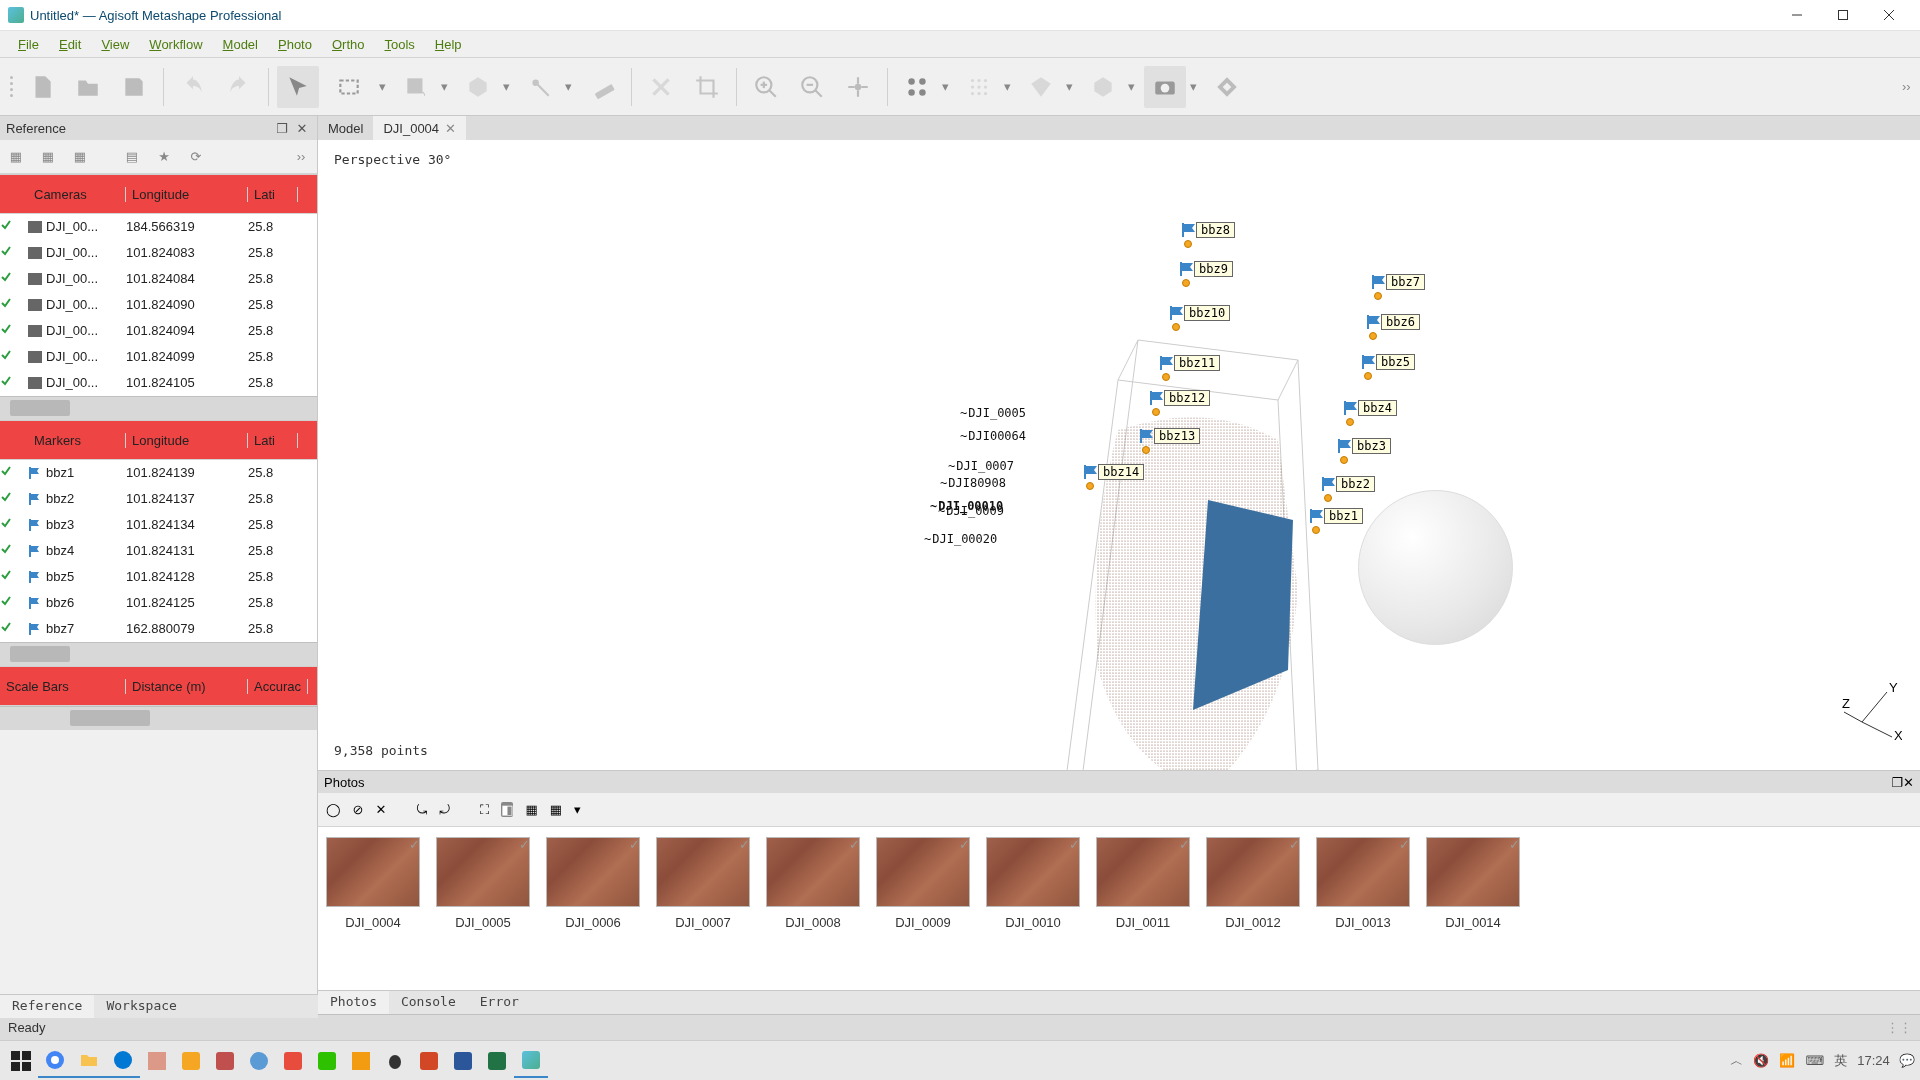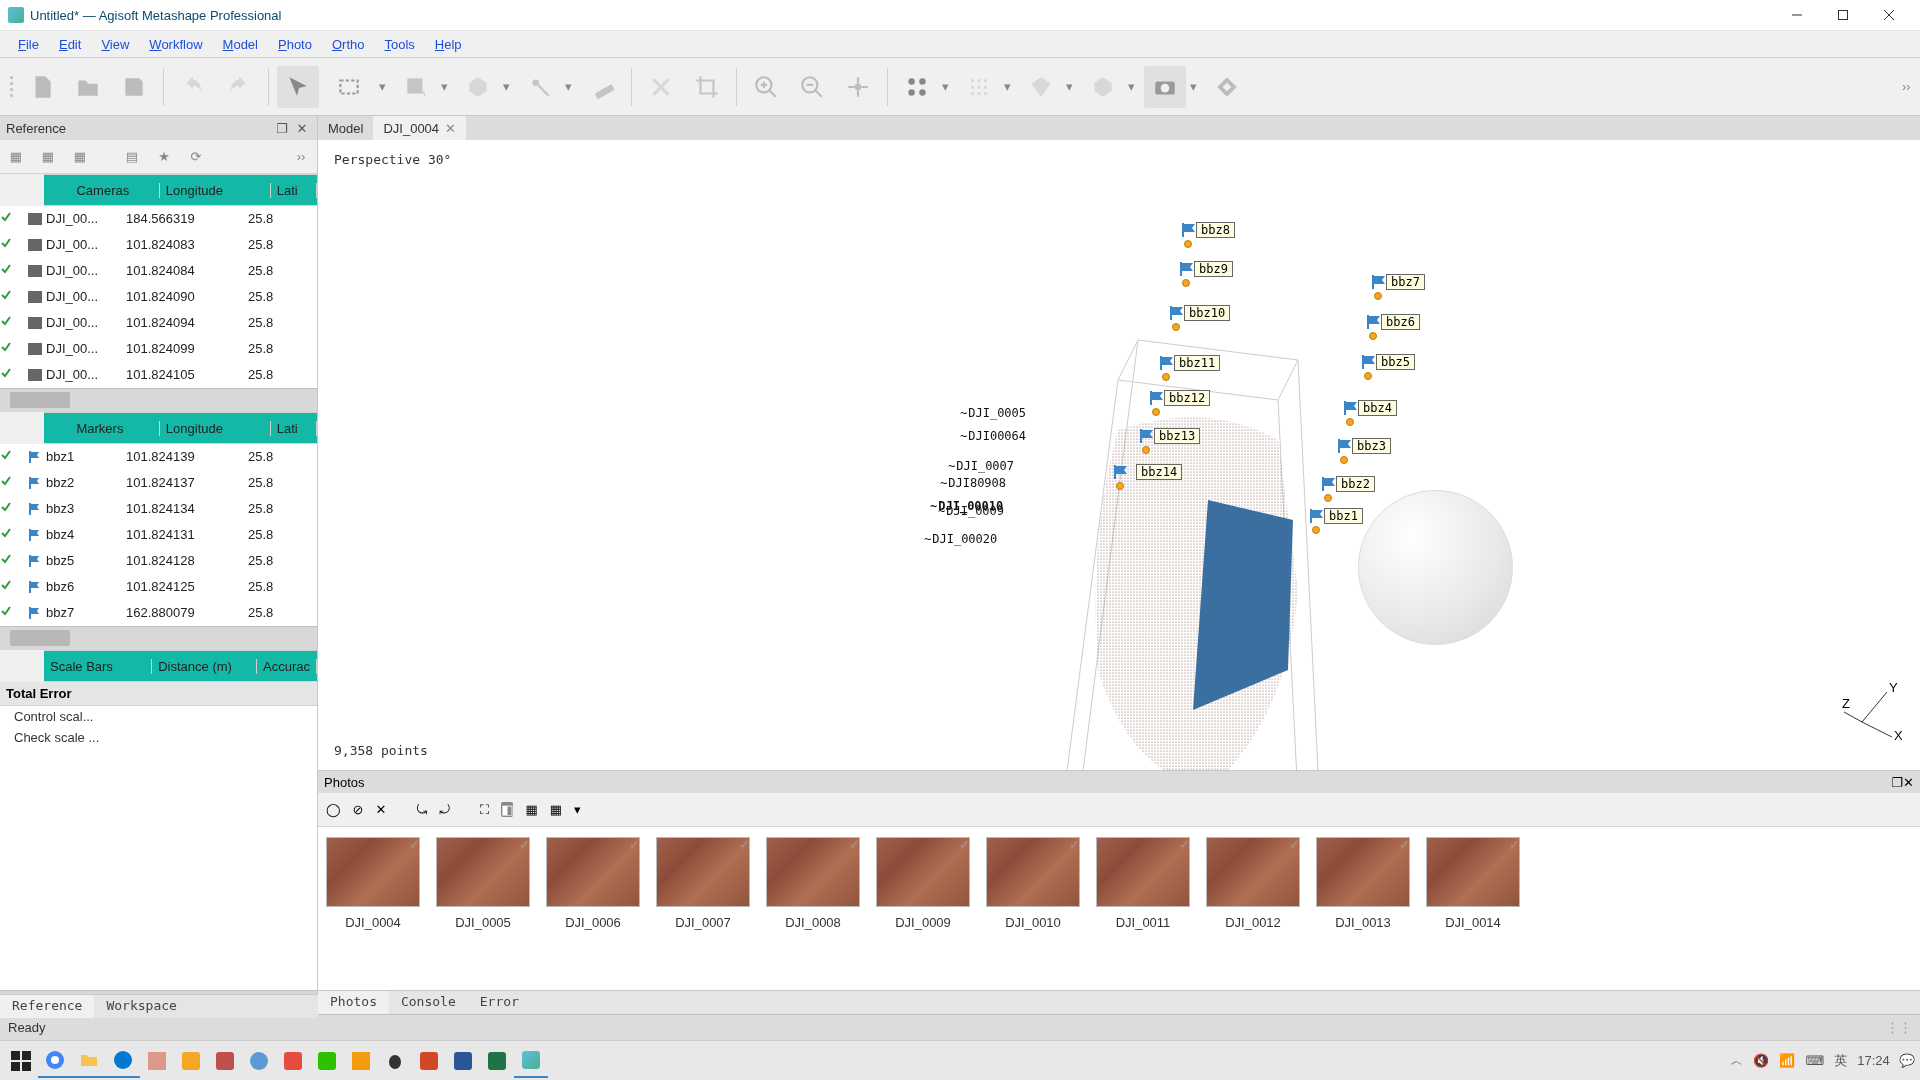--- a/index.html
+++ b/index.html
@@ -7,21 +7,21 @@
 
 
 .titlebar { height: 30px; background: #fff; display: flex; align-items: center; padding: 0 8px; }
 .titlebar .app-icon { width: 16px; height: 16px; background: linear-gradient(135deg,#5bc0de,#4cae8f); margin-right: 6px; border-radius:2px; }
 .titlebar .title { flex: 1; font-size: 13px; color: #0c4a6e; }
 .titlebar .winbtn { width: 46px; height: 30px; display: flex; align-items: center; justify-content: center; color: #333; }
 .titlebar .winbtn svg { width: 10px; height: 10px; }
 
 
 .menubar { height: 28px; background: #f0f0f0; border-top:1px solid #e3e3e3; border-bottom: 1px solid #d4d4d4; display: flex; align-items: center; padding: 0 8px; }
-.menubar .menu-item { padding: 4px 10px; color: #1d4ed8; }
+.menubar .menu-item { padding: 4px 10px; color: #4d7c0f; }
 .menubar .menu-item u { text-decoration: underline; }
 
 
 .toolbar { height: 58px; background: #f0f0f0; border-bottom: 1px solid #c8c8c8; display: flex; align-items: center; padding: 0 6px; gap:4px;}
 .tb-sep { width: 1px; height: 38px; background: #d0d0d0; margin: 0 4px; }
 .tb-btn { width: 42px; height: 42px; display: flex; align-items: center; justify-content: center; color: #b0b0b0; border-radius:2px;}
 .tb-btn.wide{ width:52px; }
 .tb-btn.active { background: #e0e0e0; }
 .tb-btn svg { width: 26px; height: 26px; }
 .tb-drop { width:12px; display:flex; align-items:center; color:#888;}
@@ -32,21 +32,21 @@
 .main { flex:1; display:flex; min-height:0; }
 
 
 .left-panel { width:318px; background:#f0f0f0; border-right:1px solid #c8c8c8; display:flex; flex-direction:column;}
 .panel-header { height:24px; background:#dcdcdc; display:flex; align-items:center; padding:0 6px; font-family:"Consolas",monospace; }
 .panel-header .ph-title{flex:1;color:#333;font-size:13px;}
 .panel-header .ph-btn{width:18px;height:18px;display:flex;align-items:center;justify-content:center;color:#555;margin-left:2px;}
 .panel-tools{height:34px;background:#f0f0f0;border-bottom:1px solid #d4d4d4;display:flex;align-items:center;padding:0 6px;gap:12px;}
 .panel-tools .pt-btn{width:20px;height:20px;color:#888;display:flex;align-items:center;justify-content:center;}
 .tbl-sec{display:flex;flex-direction:column;}
-.tbl-head{display:flex;background:#14b8a6;border-top:1px solid #d0d0d0;border-bottom:1px solid #d4d4d4;height:32px;align-items:center;font-size:13px;color:#222;margin-left:44px;}
+.tbl-head{display:flex;background:#ef4444;border-top:1px solid #d0d0d0;border-bottom:1px solid #d4d4d4;height:40px;align-items:center;font-size:13px;color:#222;}
 .tbl-head .col{padding:0 6px;border-right:1px solid #d0d0d0;display:flex;align-items:center;}
 .col-chk{width:28px;}
 .col-name{width:98px;}
 .col-lon{width:122px;}
 .col-lat{width:50px;}
 .tbl-body{background:#fff;position:relative;}
 .tbl-row{display:flex;height:26px;align-items:center;font-size:13px;color:#222;border-bottom:1px solid transparent;}
 .tbl-scroll{background:#d8d8d8;height:24px;border-top:1px solid #c0c0c0;position:relative;}
 .tbl-scroll .thumb{position:absolute;top:3px;height:16px;background:#b8b8b8;border-radius:2px;}
 .chk{width:12px;height:12px;color:#2a9d3f;}
@@ -520,25 +520,20 @@
           <div class="thumb" style="left:10px;width:60px"></div>
         </div>
     </div>
 
     <div class="tbl-head">
       <div class="col" style="width:126px">Scale Bars</div>
       <div class="col" style="width:122px">Distance (m)</div>
       <div class="col" style="width:60px">Accurac</div>
     </div>
 
-    <div class="total-sec">
-      <div class="total-head">Total Error</div>
-      <div class="total-row">Control scal...</div>
-      <div class="total-row">Check scale ...</div>
-    </div>
     <div class="tbl-scroll">
         <div class="thumb" style="left:70px;width:80px"></div>
       </div>
   </div>
 
   <div class="center">
     <div class="model-tabs">
       <div class="mt-tab">
           <span>Model</span>
         </div>
@@ -625,21 +620,21 @@
             <span class="dot"></span>
           </div>
           <div class="marker" style="left: 820px; top: 288px;">
             <span class="flag"><svg viewBox="0 0 18 14">
                 <path d="M3 0v14" stroke="#3a86c8" stroke-width="2"></path>
                 <path d="M3 1h12l-3 4 3 4H3z" fill="#3a86c8"></path>
               </svg></span>
             <span class="tag">bbz13</span>
             <span class="dot"></span>
           </div>
-          <div class="marker" style="left: 794px; top: 324px; gap: 8px;">
+          <div class="marker" style="left: 764px; top: 324px;">
             <span class="flag"><svg viewBox="0 0 18 14">
                 <path d="M3 0v14" stroke="#3a86c8" stroke-width="2"></path>
                 <path d="M3 1h12l-3 4 3 4H3z" fill="#3a86c8"></path>
               </svg></span>
             <span class="tag">bbz14</span>
             <span class="dot"></span>
           </div>
           <div class="marker" style="left: 1052px; top: 134px;">
             <span class="flag"><svg viewBox="0 0 18 14">
                 <path d="M3 0v14" stroke="#3a86c8" stroke-width="2"></path>

